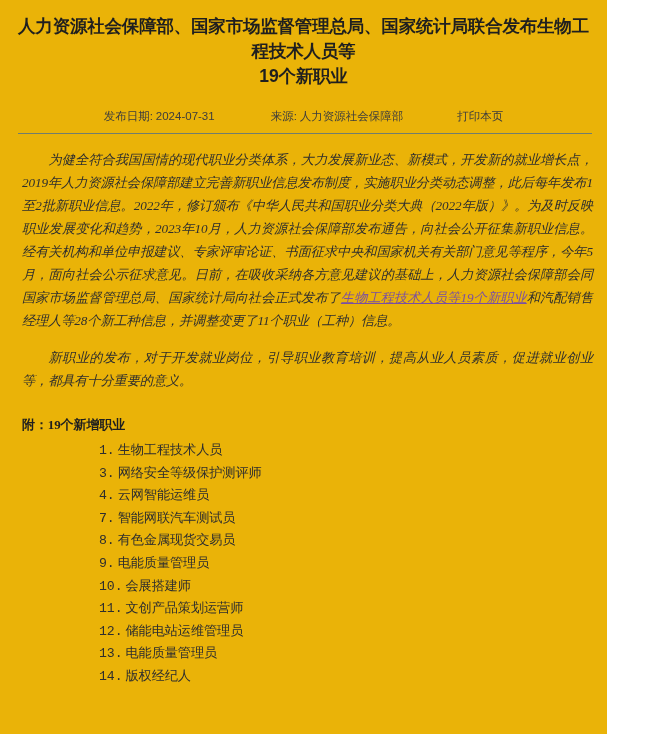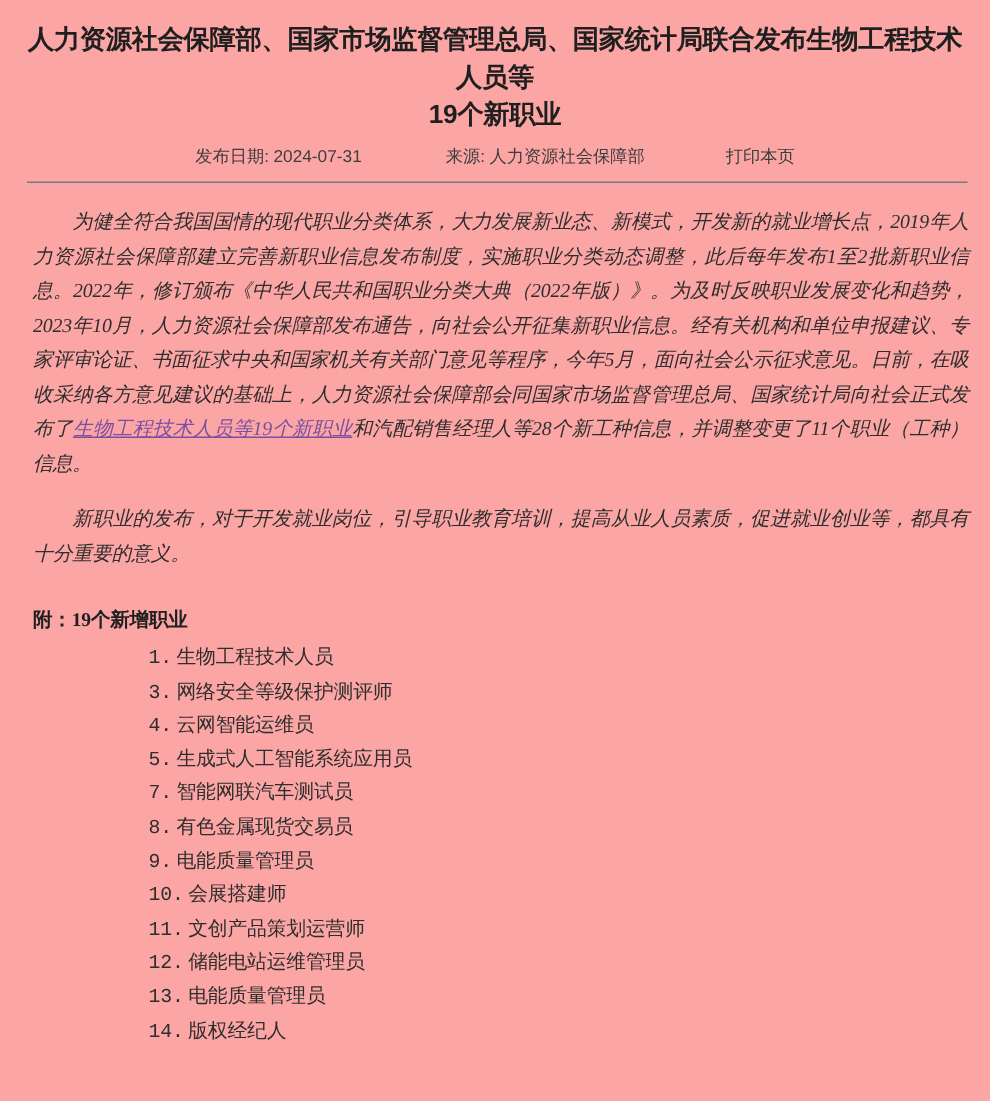--- a/index.html
+++ b/index.html
@@ -11,23 +11,23 @@
     width: 660px;
     height: 734px;
     overflow: hidden;
     font-family: "Liberation Serif", "DejaVu Serif", serif;
     color: #2b2b2b;
     -webkit-font-smoothing: antialiased;
   }
 
   .page {
     position: relative;
-    width: 660px;
+    width: 607px;
     height: 734px;
-    background: #fca5a5;
+    background: #eab308;
     box-sizing: border-box;
   }
 
   
   .doc-header {
     padding: 14px 16px 0 16px;
   }
   .doc-title {
     font-family: "Liberation Sans", "DejaVu Sans", sans-serif;
     font-weight: bold;
@@ -40,21 +40,21 @@
   }
   .title-line-2 {
     display: block;
   }
 
   .meta-row {
     display: flex;
     justify-content: center;
     align-items: center;
     gap: 0px;
-    margin-top: 8px;
+    margin-top: 20px;
     font-family: "Liberation Sans", "DejaVu Sans", sans-serif;
     font-size: 11.5px;
     color: #3d3d3d;
     white-space: nowrap;
   }
   .meta-item { display: inline-flex; align-items: baseline; }
   .meta-label { color: #3d3d3d; }
   .meta-value { color: #3d3d3d; margin-left: 3px; }
   .meta-gap-1 { width: 56px; display: inline-block; }
   .meta-gap-2 { width: 54px; display: inline-block; }
@@ -148,21 +148,20 @@
     <p class="para"><span>为健全符合我国国情的现代职业分类体系，大力发展新业态、新模式，开发新的就业增长点，2019年人力资源社会保障部建立完善新职业信息发布制度，实施职业分类动态调整，此后每年发布1至2批新职业信息。2022年，修订颁布《中华人民共和国职业分类大典（2022年版）》。为及时反映职业发展变化和趋势，2023年10月，人力资源社会保障部发布通告，向社会公开征集新职业信息。经有关机构和单位申报建议、专家评审论证、书面征求中央和国家机关有关部门意见等程序，今年5月，面向社会公示征求意见。日前，在吸收采纳各方意见建议的基础上，人力资源社会保障部会同国家市场监督管理总局、国家统计局向社会正式发布了</span><a class="inline-link" href="#">生物工程技术人员等19个新职业</a><span>和汽配销售经理人等28个新工种信息，并调整变更了11个职业（工种）信息。</span></p>
 
     <p class="para para--gap">新职业的发布，对于开发就业岗位，引导职业教育培训，提高从业人员素质，促进就业创业等，都具有十分重要的意义。</p>
 
     <div class="attach-title"><span class="attach-label">附：</span><span>19个新增职业</span></div>
 
     <ul class="jobs-list">
       <li><span class="job-num">1.</span><span>生物工程技术人员</span></li>
       <li><span class="job-num">3.</span><span>网络安全等级保护测评师</span></li>
       <li><span class="job-num">4.</span><span>云网智能运维员</span></li>
-      <li><span class="job-num">5.</span><span>生成式人工智能系统应用员</span></li>
       <li><span class="job-num">7.</span><span>智能网联汽车测试员</span></li>
       <li><span class="job-num">8.</span><span>有色金属现货交易员</span></li>
       <li><span class="job-num">9.</span><span>电能质量管理员</span></li>
       <li><span class="job-num">10.</span><span>会展搭建师</span></li>
       <li><span class="job-num">11.</span><span>文创产品策划运营师</span></li>
       <li><span class="job-num">12.</span><span>储能电站运维管理员</span></li>
       <li><span class="job-num">13.</span><span>电能质量管理员</span></li>
       <li><span class="job-num">14.</span><span>版权经纪人</span></li>
 
     </ul>

